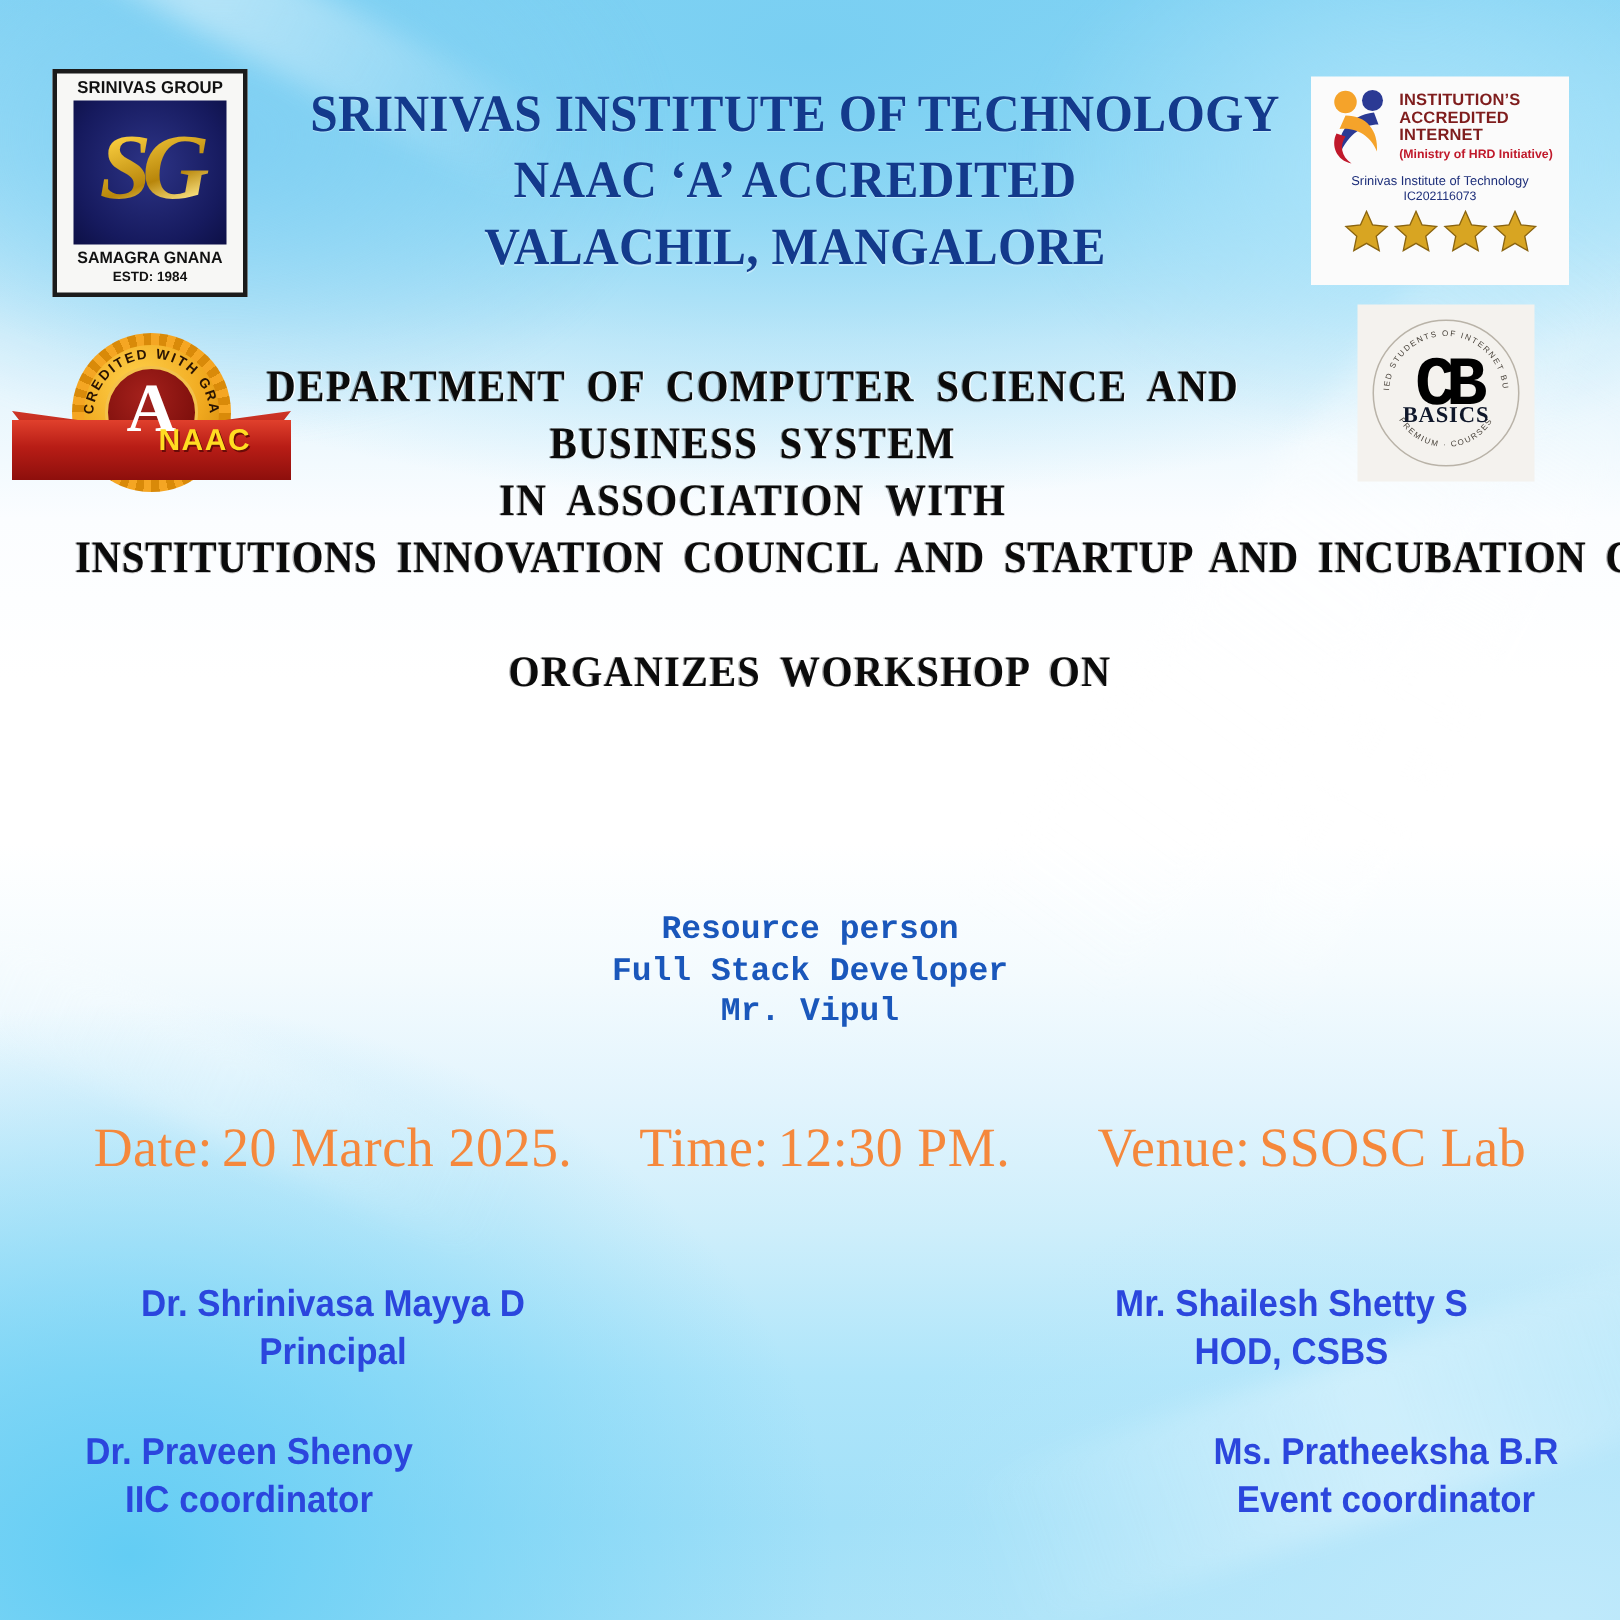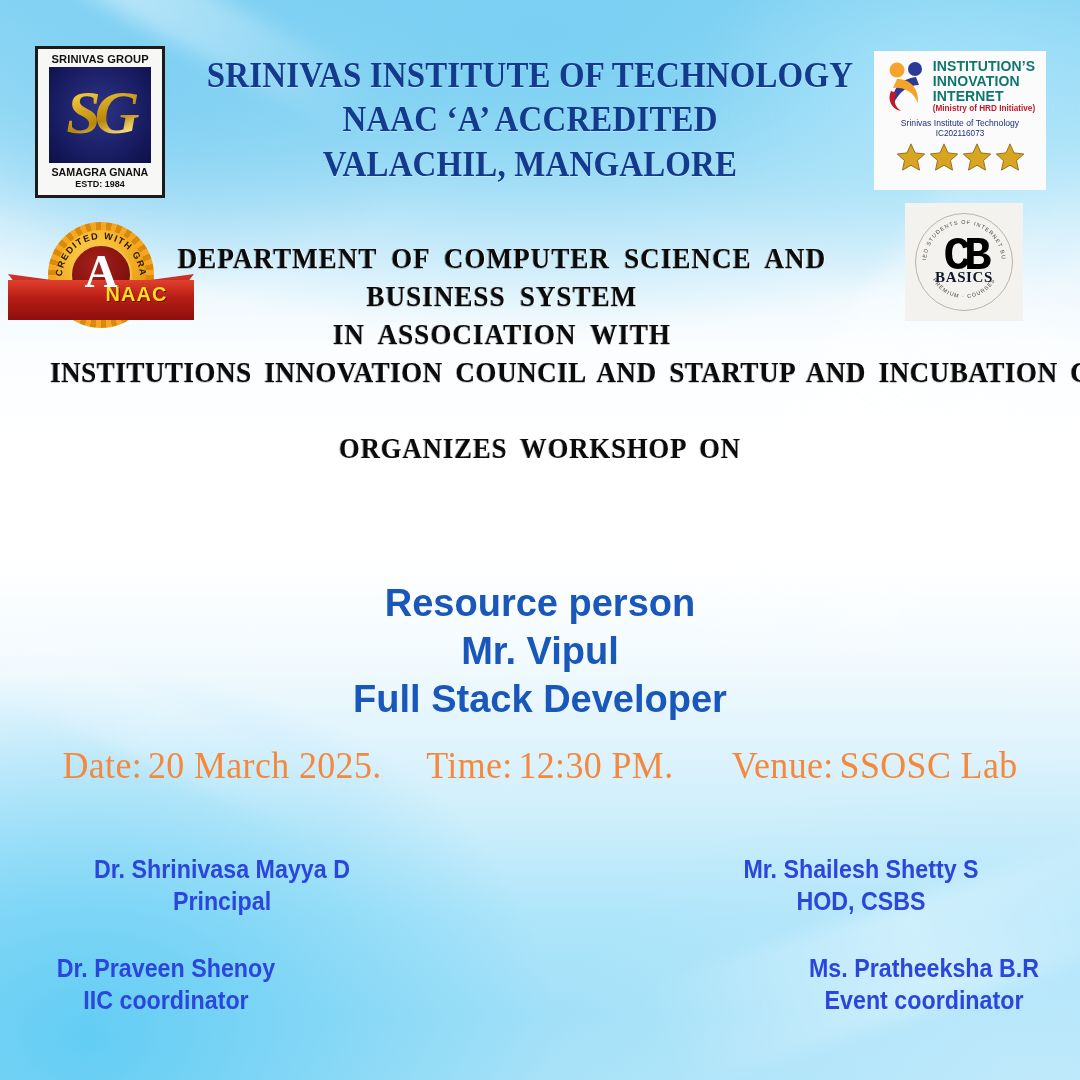--- a/index.html
+++ b/index.html
@@ -177,21 +177,21 @@
   #iic-logo {
     position: absolute; left: 874px; top: 51px; width: 172px; height: 139px;
     background: #fbfbfb;
     display: flex; flex-direction: column; align-items: center;
     font-family: "Liberation Sans", sans-serif;
   }
   #iic-logo .iic-top { display: flex; align-items: center; padding: 8px 0 0 0; }
   #iic-logo .iic-mark { width: 44px; height: 52px; flex: none; margin-right: 4px; }
   #iic-logo .iic-words { display: flex; flex-direction: column; line-height: 1.06; }
   #iic-logo .iic-words .w {
-    font-size: 14px; font-weight: 700; color: #0f766e; letter-spacing: .1px;
+    font-size: 11px; font-weight: 700; color: #7f1d1d; letter-spacing: .1px;
   }
   #iic-logo .iic-min {
     font-size: 8.2px; font-weight: 700; color: #c0192b; margin-top: 2px;
   }
   #iic-logo .iic-sub {
     font-size: 8.6px; color: #1e2f7a; margin-top: 4px; text-align: center; line-height: 1.25;
   }
   #iic-logo .iic-code { font-size: 8.2px; color: #1e2f7a; }
   #iic-logo .stars { display: flex; gap: 3px; margin-top: 4px; }
   #iic-logo .stars svg { width: 30px; height: 30px; }
@@ -286,26 +286,26 @@
     color: #c9bb82;
     text-shadow: 2px 2px 0 #275f7d, 3px 3px 0 #1d4a63;
   }
   #banner-title .seg-b {
     color: #f0b256;
     text-shadow: 2px 2px 0 #2b5f7a, 3px 3px 0 #1f4a60;
   }
 
   
   #resource {
-    position: absolute; left: 0; top: 580px; width: 1080px;
+    position: absolute; left: 0; top: 606px; width: 1080px;
     text-align: center;
-    font-family: Liberation Sans, sans-serif;
+    font-family: Liberation Mono, monospace;
     font-weight: 700;
     color: #1a57bb;
-    font-size: 38px;
+    font-size: 22px;
     line-height: 1.26;
   }
   #resource div { white-space: nowrap; }
 
   
   #dtv {
     position: absolute; left: 0; top: 744px; width: 1080px;
     display: flex; justify-content: center; align-items: baseline;
     font-family: "Liberation Serif", serif;
     font-weight: 400;
@@ -368,21 +368,21 @@
     <div class="iic-top">
       <svg class="iic-mark" viewBox="0 0 44 52">
         <circle cx="12" cy="9" r="7.5" fill="#f5a32a"></circle>
         <circle cx="30" cy="8" r="7" fill="#2b3a94"></circle>
         <path d="M31 16 C14 18 6 30 8 44 C14 30 24 24 34 24 Z" fill="#2b3a94"></path>
         <path d="M12 18 C26 18 34 28 33 42 C28 30 18 26 8 27 Z" fill="#f5a32a"></path>
         <path d="M6 30 C2 38 6 48 16 50 C9 45 8 38 12 32 Z" fill="#c0192b"></path>
       </svg>
       <div class="iic-words">
         <span class="w">INSTITUTION’S</span>
-        <span class="w">INNOVATION</span>
+        <span class="w">ACCREDITED</span>
         <span class="w">INTERNET</span>
         <span class="iic-min">(Ministry of HRD Initiative)</span>
       </div>
     </div>
     <div class="iic-sub">Srinivas Institute of Technology</div>
     <div class="iic-code">IC202116073</div>
     <div class="stars">
       <svg viewBox="0 0 24 24">
           <polygon points="12,1.5 15.2,8.7 23,9.6 17.2,14.8 18.8,22.5 12,18.6 5.2,22.5 6.8,14.8 1,9.6 8.8,8.7" fill="#d8a522" stroke="#8a6410" stroke-width="0.7"></polygon>
         </svg>
@@ -435,22 +435,22 @@
     <span class="dl">BUSINESS  SYSTEM</span>
     <span class="dl">IN  ASSOCIATION  WITH</span>
     <span class="dl wide">INSTITUTIONS  INNOVATION  COUNCIL  AND  STARTUP  AND  INCUBATION  CELL</span>
   </div>
 
   <div id="organizes">ORGANIZES  WORKSHOP  ON</div>
 
 
   <div id="resource">
     <div>Resource person</div>
+    <div>Full Stack Developer</div>
     <div>Mr. Vipul</div>
-    <div>Full Stack Developer</div>
   </div>
 
   <div id="dtv">
     <span class="grp">
       <span class="lbl">Date:</span><span>20  March  2025.</span>
     </span>
     <span class="gap1"></span>
     <span class="grp">
       <span class="lbl">Time:</span><span>12:30 PM.</span>
     </span>

